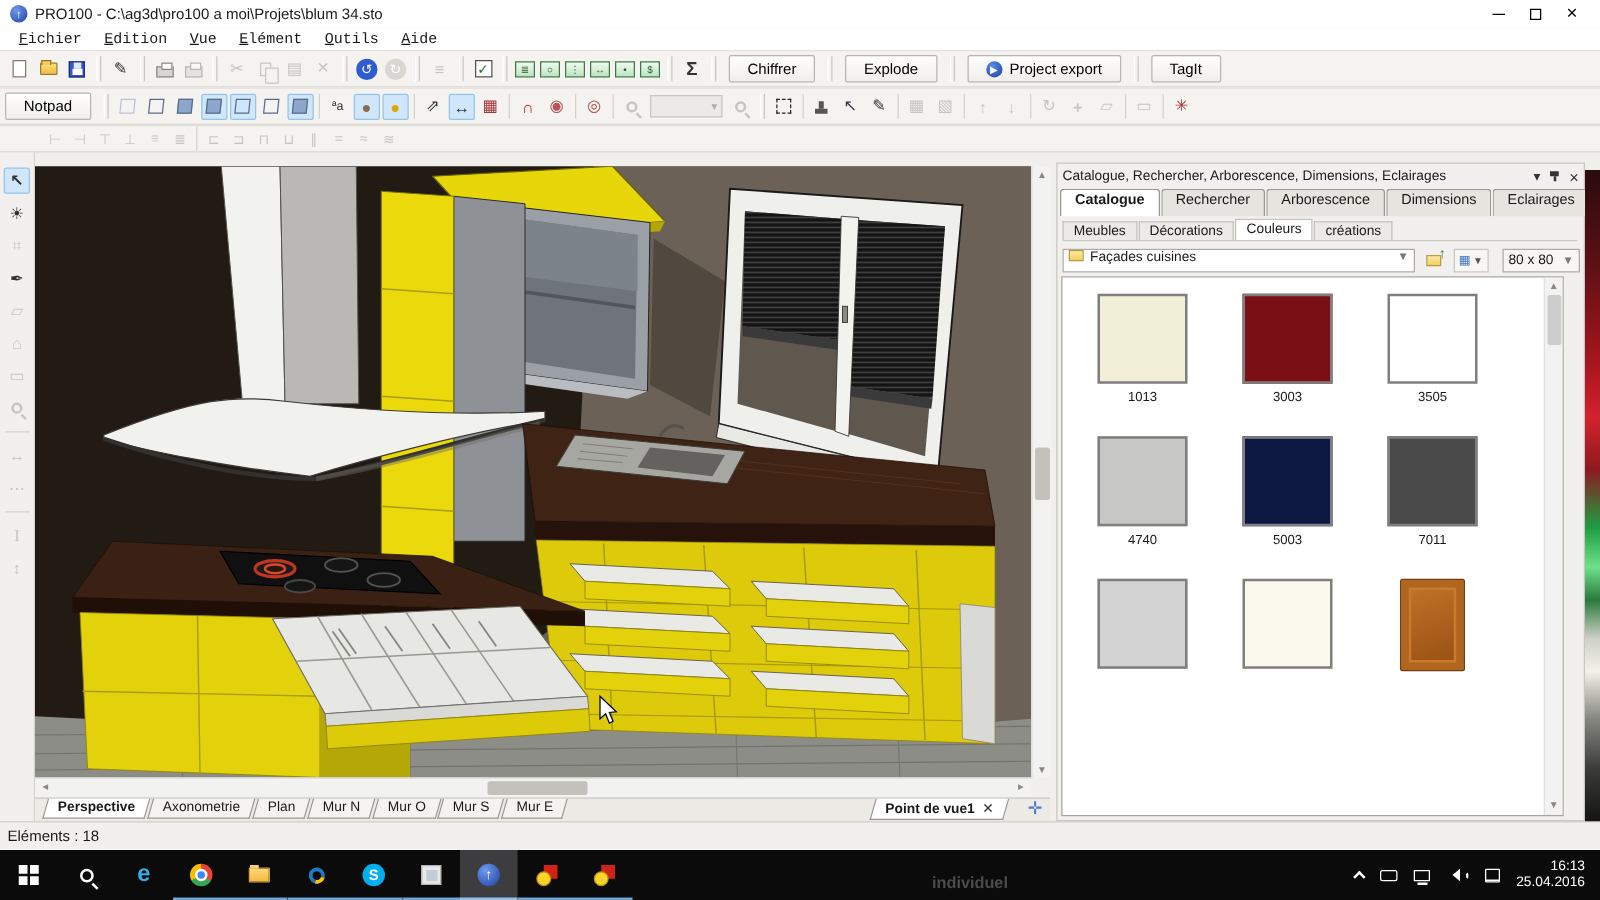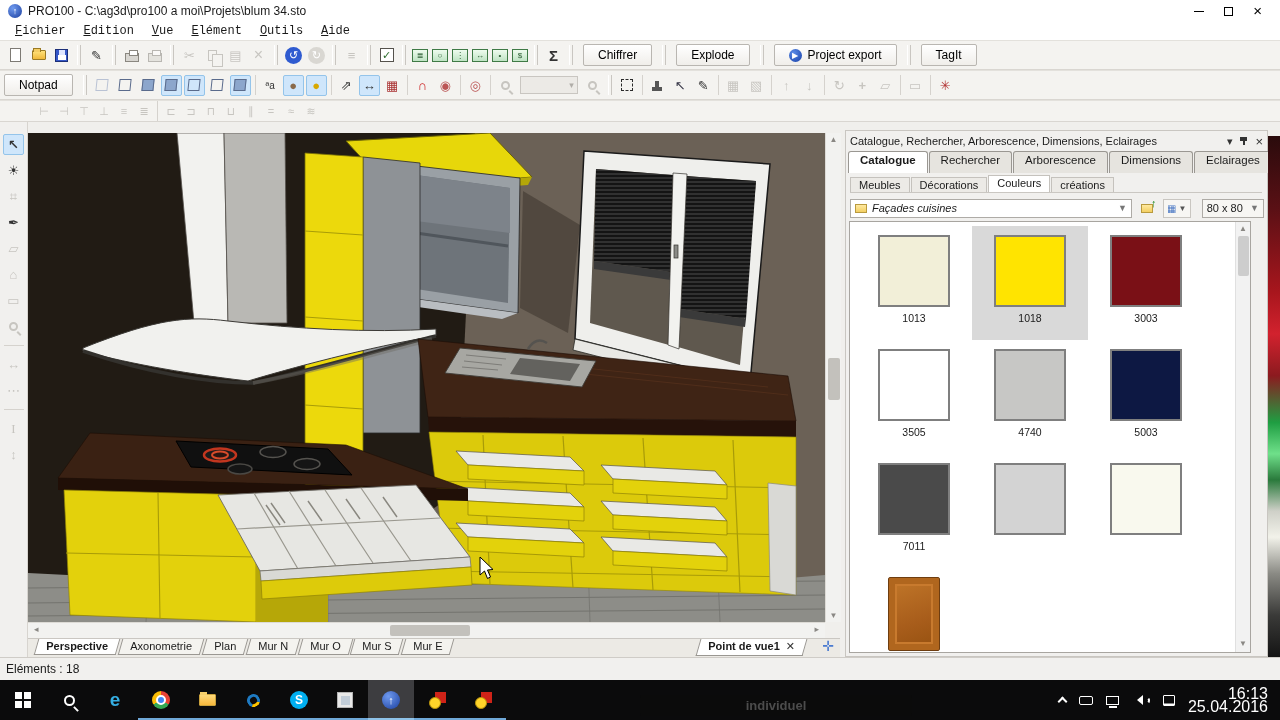--- a/index.html
+++ b/index.html
@@ -103,22 +103,22 @@
   #rp-tabs{position:absolute;left:2px;top:20px;width:416px;height:22px;display:flex;}
   .ptab{border:1px solid #9a9792;border-bottom:none;border-radius:3px 3px 0 0;background:#e6e4df;
         padding:2px 11px;font-size:11.5px;margin-right:1px;}
   .ptab.active{background:#fff;font-weight:bold;padding-bottom:4px;}
   .tab-ovf{margin-left:auto;font-size:10px;color:#111;padding-right:4px;}
   #rp-subtabs{position:absolute;left:4px;top:44px;width:412px;height:18px;display:flex;align-items:flex-end;
               border-bottom:1px solid #cac7c2;}
   .stab{border:1px solid #c5c2bd;border-bottom:none;background:#eceae6;padding:1px 8px;font-size:11px;margin-right:1px;}
   .stab.active{background:#fff;font-weight:normal;padding-bottom:3px;}
   #rp-controls{position:absolute;left:4px;top:66px;width:414px;height:22px;display:flex;align-items:center;gap:5px;}
-  .combo{flex:0 0 282px;height:19px;background:#fff;border:1px solid #aeaba6;display:flex;align-items:center;
-         font-size:11px;padding:0 4px;gap:5px;font-style:italic;}
+  .combo{flex:0 0 282px;height:19px;background:#fff;border:1px solid #aeaba6;display:flex;align-items:flex-start;
+         font-size:11px;padding:0 4px;gap:5px;}
   .combo .chev{margin-left:auto;color:#777;font-size:9px;}
   .mini-folder{width:12px;height:9px;background:linear-gradient(#ffe9a0,#f3cf62);border:1px solid #b99a3e;}
   .up-btn{position:relative;width:22px;height:19px;display:flex;align-items:center;justify-content:center;}
   .up-btn .arrow{position:absolute;right:1px;top:-2px;color:#1f8a1f;font-weight:bold;font-size:11px;}
   .view-btn{width:30px;height:19px;border:1px solid #c9c6c1;background:#f7f6f3;display:flex;align-items:center;
             justify-content:center;gap:2px;font-size:10px;color:#4a78c4;}
   .view-btn .chev{color:#555;font-size:8px;}
   .size-combo{width:66px;height:19px;border:1px solid #aeaba6;background:#f7f6f3;display:flex;align-items:center;
               font-size:11px;padding:0 4px;margin-left:6px;}
   .size-combo .chev{margin-left:auto;color:#777;font-size:9px;}
@@ -168,21 +168,21 @@
   .redapp::after{content:"";position:absolute;left:0;bottom:0;width:10px;height:10px;border-radius:50%;background:#ffd42a;border:1px solid #b8920a;}
   #tray{margin-left:auto;display:flex;align-items:center;gap:13px;padding-right:12px;}
   .tchev{width:7px;height:7px;border-left:2px solid #fff;border-top:2px solid #fff;transform:rotate(45deg);margin-top:3px;}
   .trect{width:14px;height:9px;border:1.5px solid #fff;border-radius:2px;}
   .tnet{width:13px;height:9px;border:1.5px solid #fff;position:relative;}
   .tnet::after{content:"";position:absolute;left:2px;bottom:-4px;width:8px;height:2px;background:#fff;}
   .spk{display:flex;align-items:center;}
   .spk .cone{width:0;height:0;border:5px solid transparent;border-right:6px solid #fff;}
   .spk .wave{width:7px;height:7px;border:2px solid transparent;border-right-color:#fff;border-radius:50%;}
   .tact{width:12px;height:11px;border:1.5px solid #fff;border-radius:1px;box-shadow:inset 0 -3px 0 -1.5px #fff;}
-  #clock{color:#fff;font-size:16px;line-height:13px;text-align:right;}
+  #clock{color:#fff;font-size:11px;line-height:13px;text-align:right;}
   
   #redstrip{position:absolute;left:1268px;top:136px;width:12px;height:521px;z-index:5;
             background:linear-gradient(180deg,#2a0b0c 0%,#5a1015 14%,#a8161d 30%,#d2222e 38%,#8c1a1f 46%,
                        #1f9e42 55%,#6fe08a 61%,#2a7a3c 66%,#cfd0c8 72%,#f2f2ea 77%,#8a8a84 84%,#3a3a38 92%,#141414 100%);}
   #caption{position:absolute;left:640px;top:695px;width:272px;height:21px;background:#0b0b0b;border-radius:3px;
            color:#4c4c4c;font-size:13px;font-weight:bold;display:flex;align-items:center;justify-content:center;z-index:50;}
 </style>
 </head>
 <body>
 
@@ -565,24 +565,20 @@
         <span>80 x  80</span>
         <span class="chev">▼</span>
       </span>
     </div>
     <div id="rp-list">
       <div id="swatch-grid">
           <div class="cell">
             <div class="sw" style="background: rgb(242, 239, 216);"></div>
             <div class="lbl">1013</div>
           </div>
-          <div class="cell selected">
-            <div class="sw" style="background: rgb(255, 228, 0);"></div>
-            <div class="lbl">1018</div>
-          </div>
           <div class="cell">
             <div class="sw" style="background: rgb(122, 16, 22);"></div>
             <div class="lbl">3003</div>
           </div>
           <div class="cell">
             <div class="sw" style="background: rgb(255, 255, 255);"></div>
             <div class="lbl">3505</div>
           </div>
           <div class="cell">
             <div class="sw" style="background: rgb(199, 199, 197);"></div>

